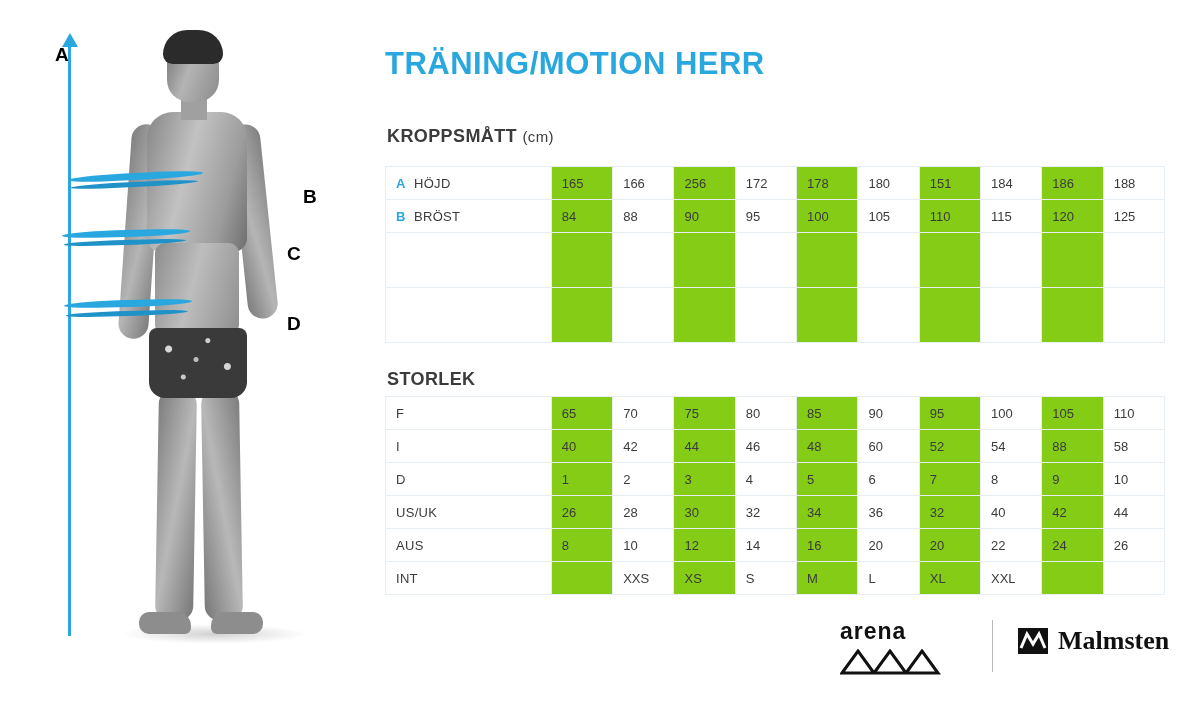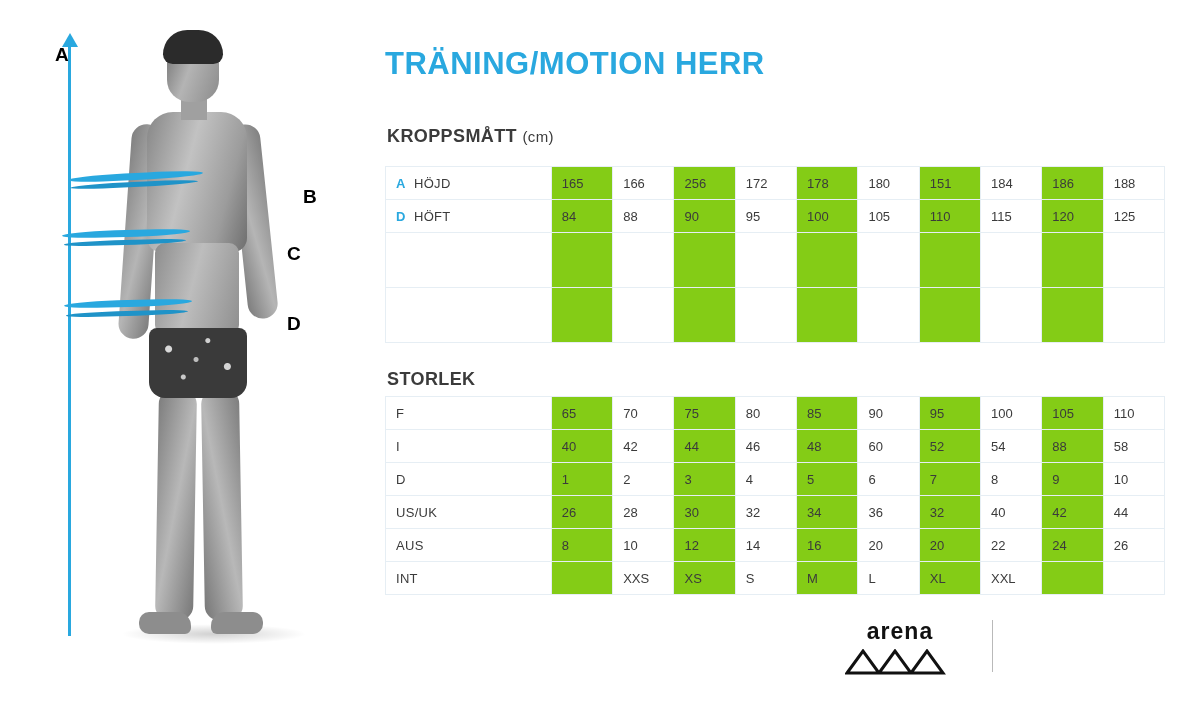--- a/index.html
+++ b/index.html
@@ -251,21 +251,21 @@
     left: 840px;
     top: 618px;
     width: 320px;
     height: 64px;
   }
   .arena-logo {
     position: absolute;
     left: 0;
     top: 0;
     width: 120px;
-    text-align: center;
+    text-align: left;
   }
   .arena-word {
     font-size: 23px;
     font-weight: bold;
     letter-spacing: 1px;
     color: #111;
     font-family: "Liberation Sans", sans-serif;
   }
   .arena-mark {
     margin-top: 4px;
@@ -369,21 +369,21 @@
           <td>172</td>
           <td class="shade">178</td>
           <td>180</td>
           <td class="shade">151</td>
           <td>184</td>
           <td class="shade">186</td>
           <td>188</td>
         </tr>
         <tr>
           <td class="row-key">
-            <span class="ltr">D</span><span>HÖFT</span>
+            <span class="ltr">B</span><span>BRÖST</span>
           </td>
           <td class="shade">84</td>
           <td>88</td>
           <td class="shade">90</td>
           <td>95</td>
           <td class="shade">100</td>
           <td>105</td>
           <td class="shade">110</td>
           <td>115</td>
           <td class="shade">120</td>
@@ -518,15 +518,22 @@
   </div>
 
   <div id="footer">
     <div class="arena-logo">
       <div class="arena-word">arena</div>
       <svg class="arena-mark" viewBox="0 0 110 26">
         <path d="M2 24 L18 2 L34 24 Z M34 24 L50 2 L66 24 Z M66 24 L82 2 L98 24 Z" fill="none" stroke="#111" stroke-width="3"></path>
       </svg>
     </div>
     <div class="divider"></div>
+    <div class="malmsten">
+      <svg width="34" height="30" viewBox="0 0 34 30">
+        <path d="M2 2 H32 V28 H2 Z" fill="#111"></path>
+        <path d="M5 22 L11 8 L17 18 L23 8 L29 22" fill="none" stroke="#fff" stroke-width="3"></path>
+      </svg>
+      <span class="malmsten-word">Malmsten</span>
+    </div>
   </div>
 
 </div>
 
 </body></html>

